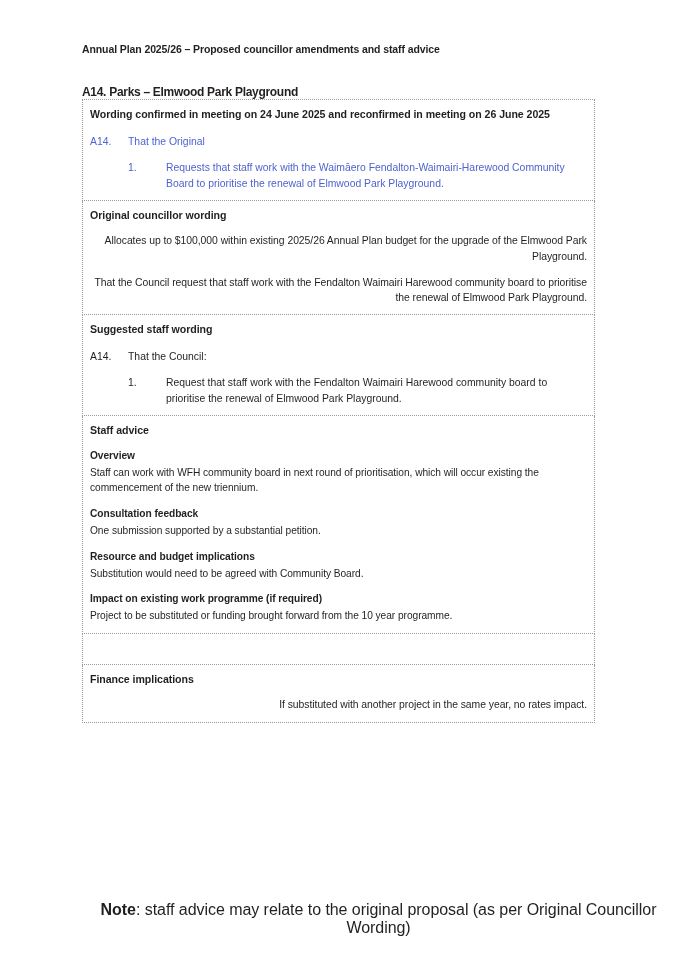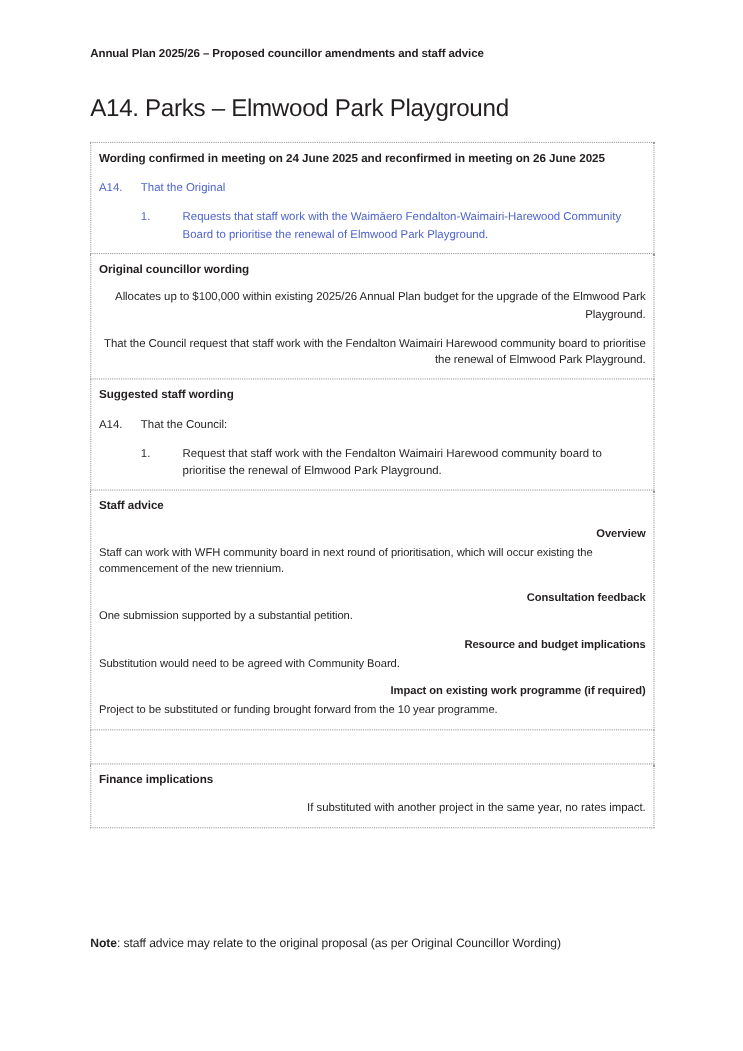--- a/index.html
+++ b/index.html
@@ -24,24 +24,24 @@
     padding: 40px 53px 0 82px;
   }
   .doc-header {
     font-size: 10.5px;
     font-weight: bold;
     letter-spacing: -0.1px;
     margin: 0 0 0 0;
     padding-top: 3px;
   }
   .doc-title {
-    font-size: 22px;
-    font-weight: normal;
+    font-size: 12px;
+    font-weight: bold;
     letter-spacing: -0.3px;
-    margin: 30px 0 18px 0;
+    margin: 30px 0 0 0;
   }
 
   table.amend {
     width: 513px;
     border-collapse: collapse;
     table-layout: fixed;
   }
   table.amend td {
     border: 1px dotted #9a9a9a;
     padding: 7px 7px 9px 7px;
@@ -68,21 +68,20 @@
     line-height: 1.45;
     margin: 11px 0 0 0;
     letter-spacing: -0.05px;
     text-align: right;
   }
   .subhead {
     font-size: 10.2px;
     font-weight: bold;
     margin: 12px 0 0 0;
     letter-spacing: -0.05px;
-    text-align: right;
   }
   .subhead.first {
     margin-top: 13px;
   }
   .sub-body {
     font-size: 10.2px;
     line-height: 1.45;
     margin: 5px 0 0 0;
     letter-spacing: -0.05px;
   }
@@ -112,22 +111,22 @@
   .res-item .item-text {
     flex: 1 1 auto;
   }
   .blue {
     color: #4d63d0;
   }
 
   .note {
     position: absolute;
     left: 82px;
-    top: 852px;
-    font-size: 11px;
+    top: 901px;
+    font-size: 16px;
     letter-spacing: -0.05px;
     text-align: center;
   }
   .note b { font-weight: bold; }
 </style>
 </head>
 <body>
 
 <div class="page">
 

